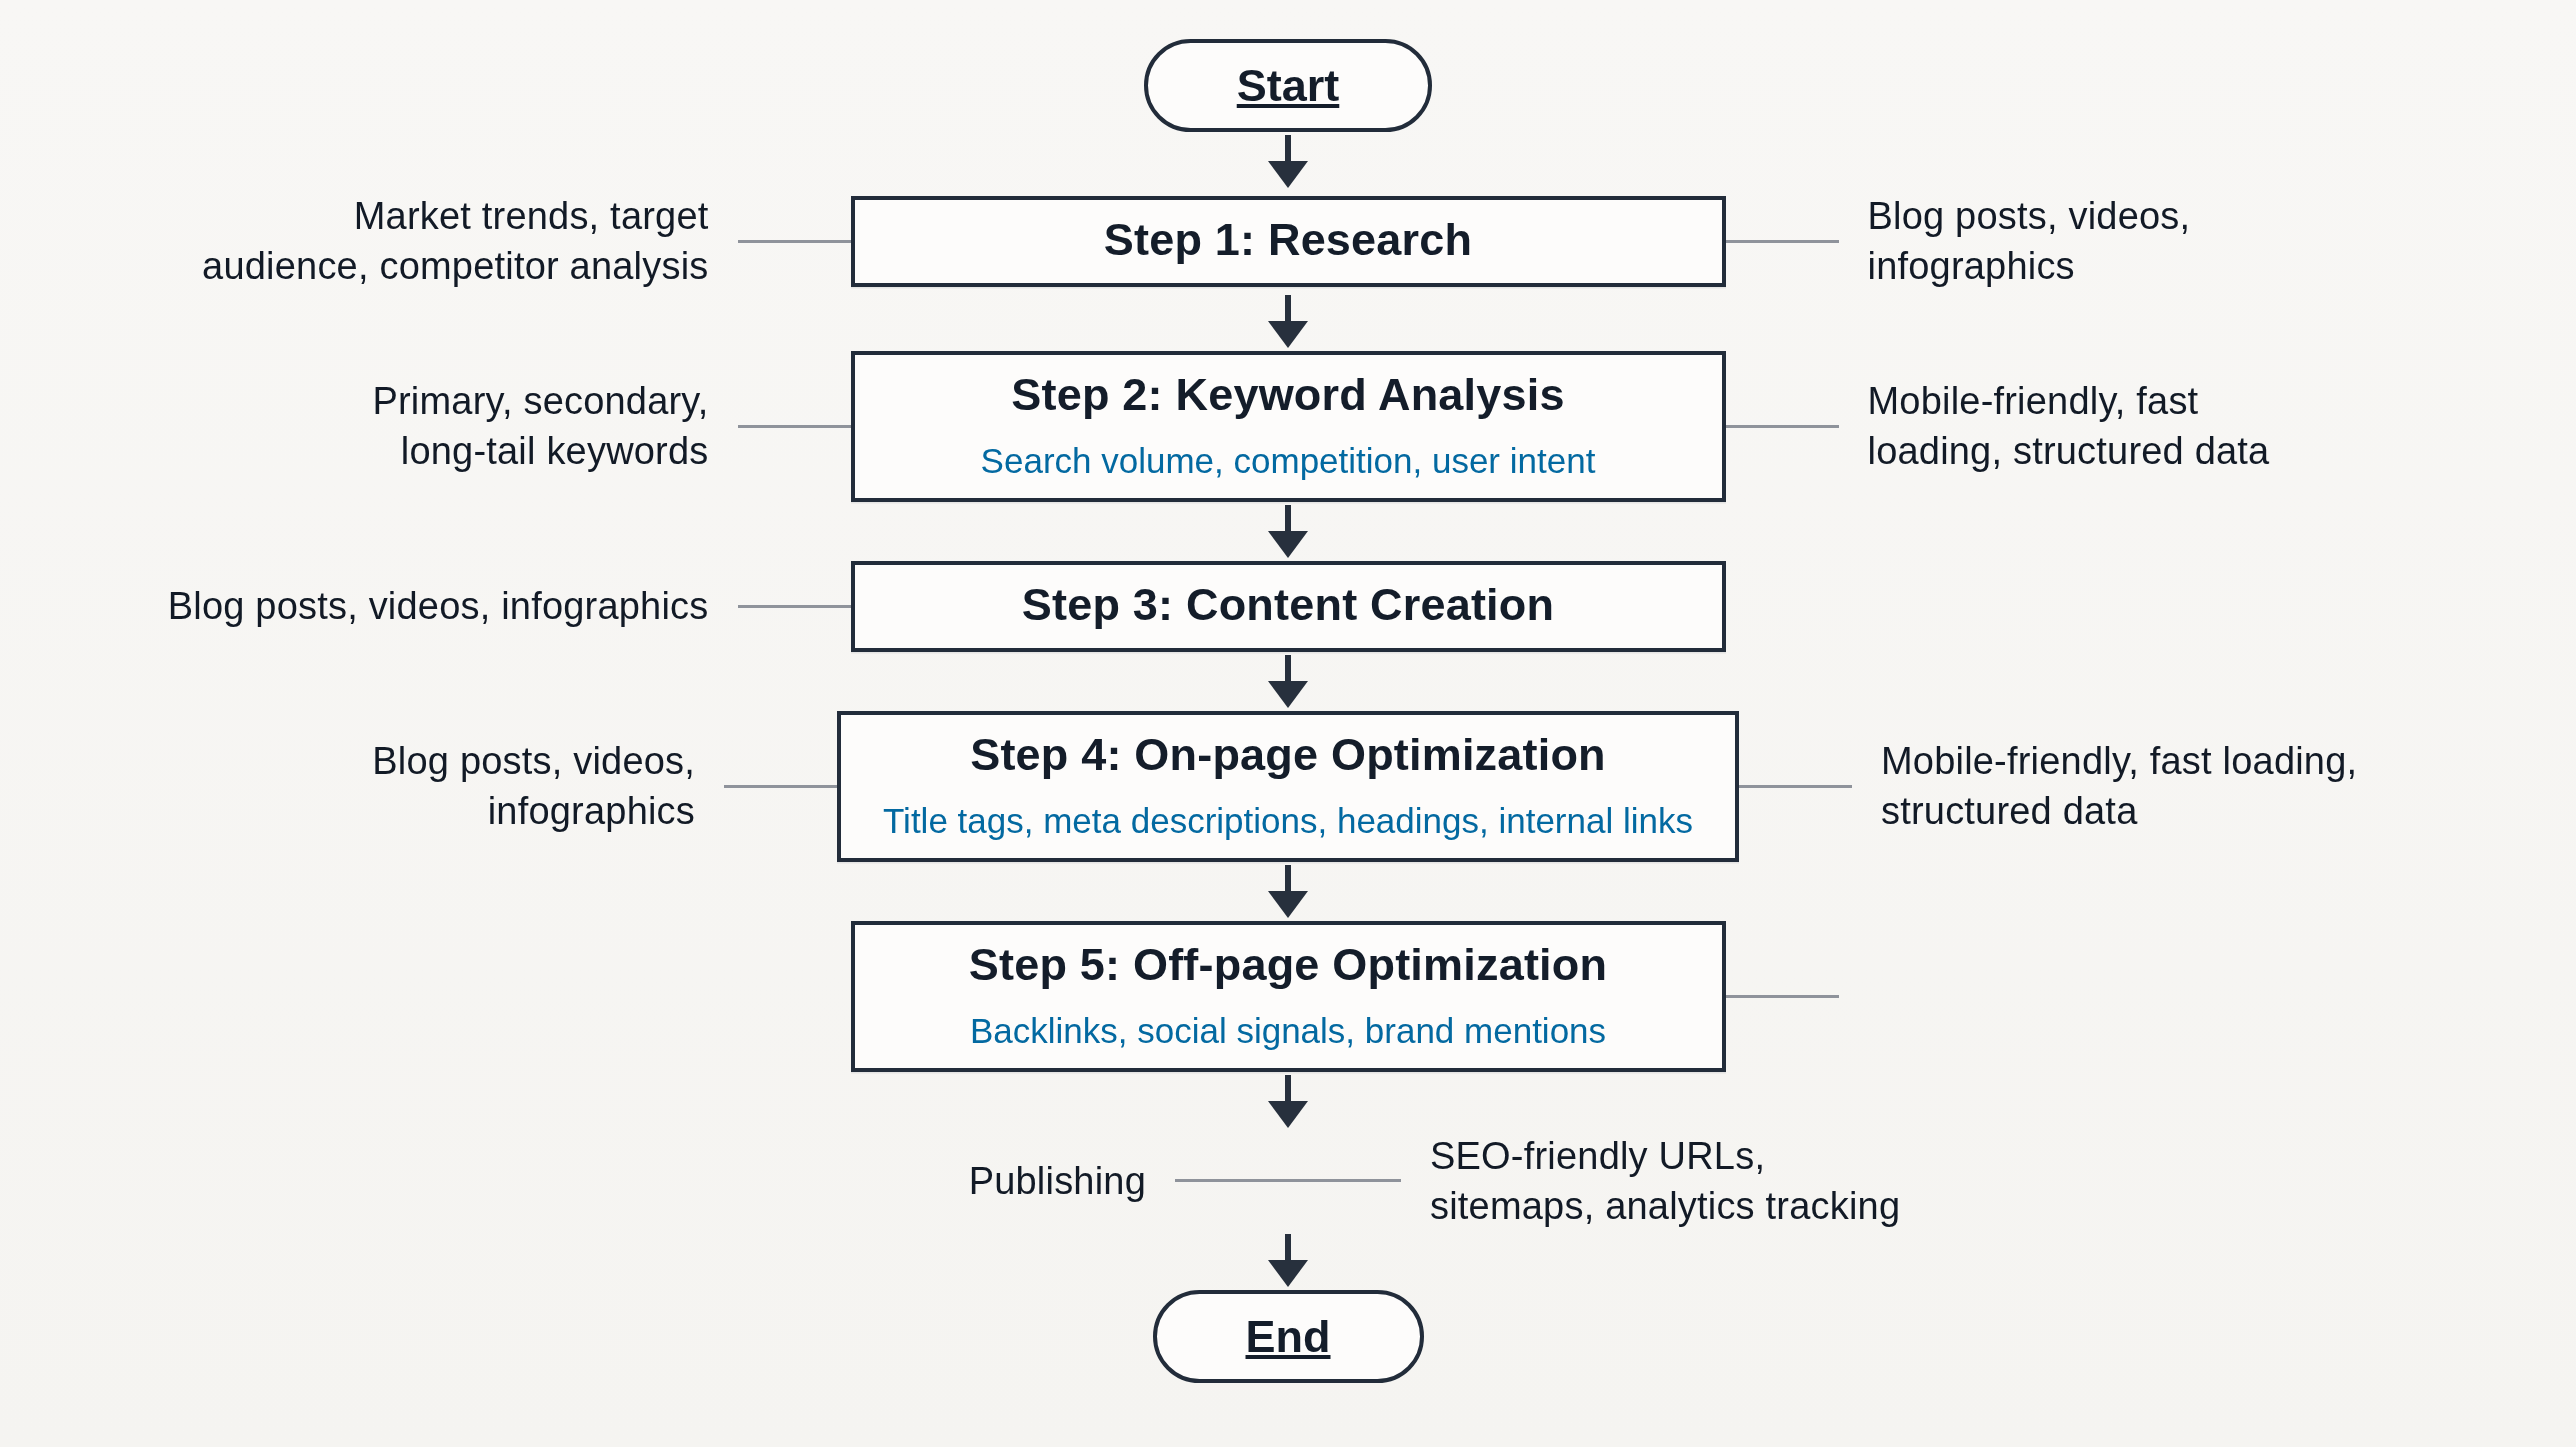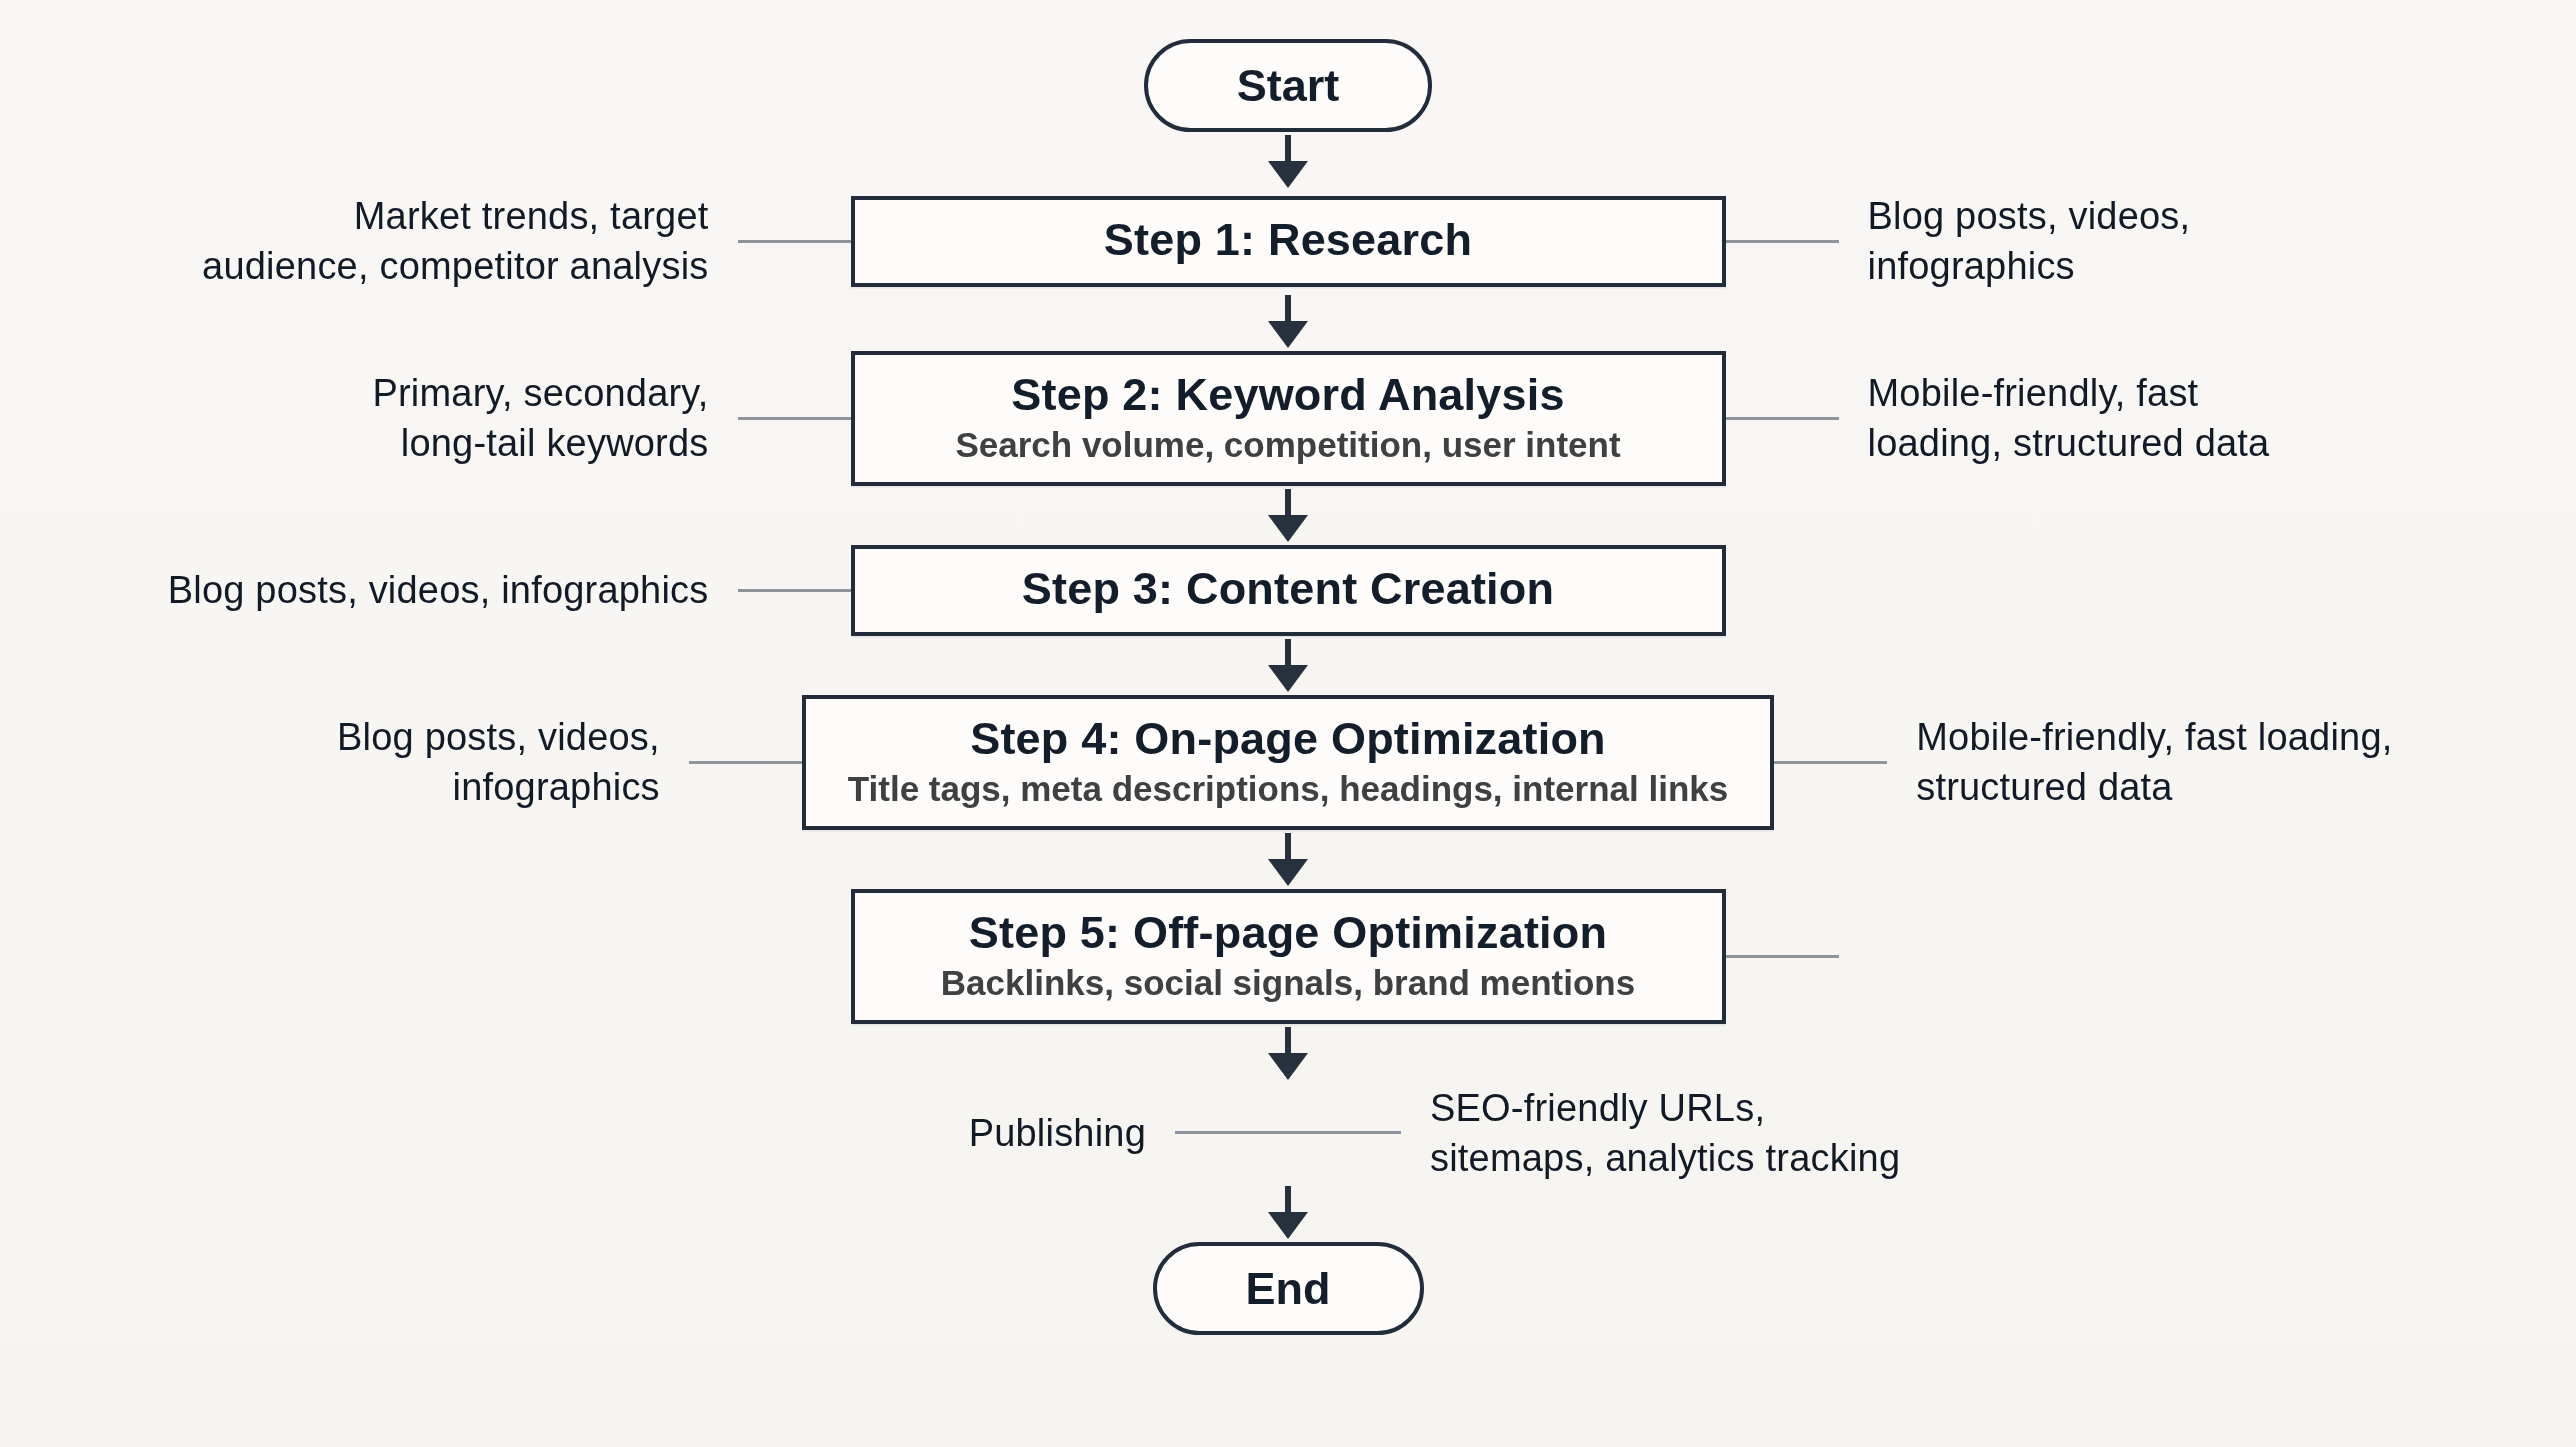--- a/index.html
+++ b/index.html
@@ -66,36 +66,37 @@
   .step-title {
     font-size: 45px;
     font-weight: 700;
     color: #141d2a;
     line-height: 1.25;
     letter-spacing: 0.2px;
     text-align: center;
   }
   .step-subtitle {
     font-size: 35px;
-    font-weight: 700;
-    color: #404040;
+    font-weight: 400;
+    color: #0369a1;
     line-height: 1.25;
-    margin-top: 0;
+    margin-top: 16px;
   }
   .step-subtitle:empty { display: none; }
   .terminator {
     box-sizing: border-box;
     border: 4.5px solid #222c3a;
     background: #fdfcfb;
     border-radius: 151px;
     padding: 16.6px 89px;
     font-size: 45px;
     font-weight: 700;
     text-align: center;
     color: #141d2a;
+    text-decoration: underline;
   }
   .arrow {
     display: flex;
     flex-direction: column;
     align-items: center;
     flex: 0 0 auto;
     margin: 3px 0;
   }
   .arrow-stem {
     width: 5.3px;

